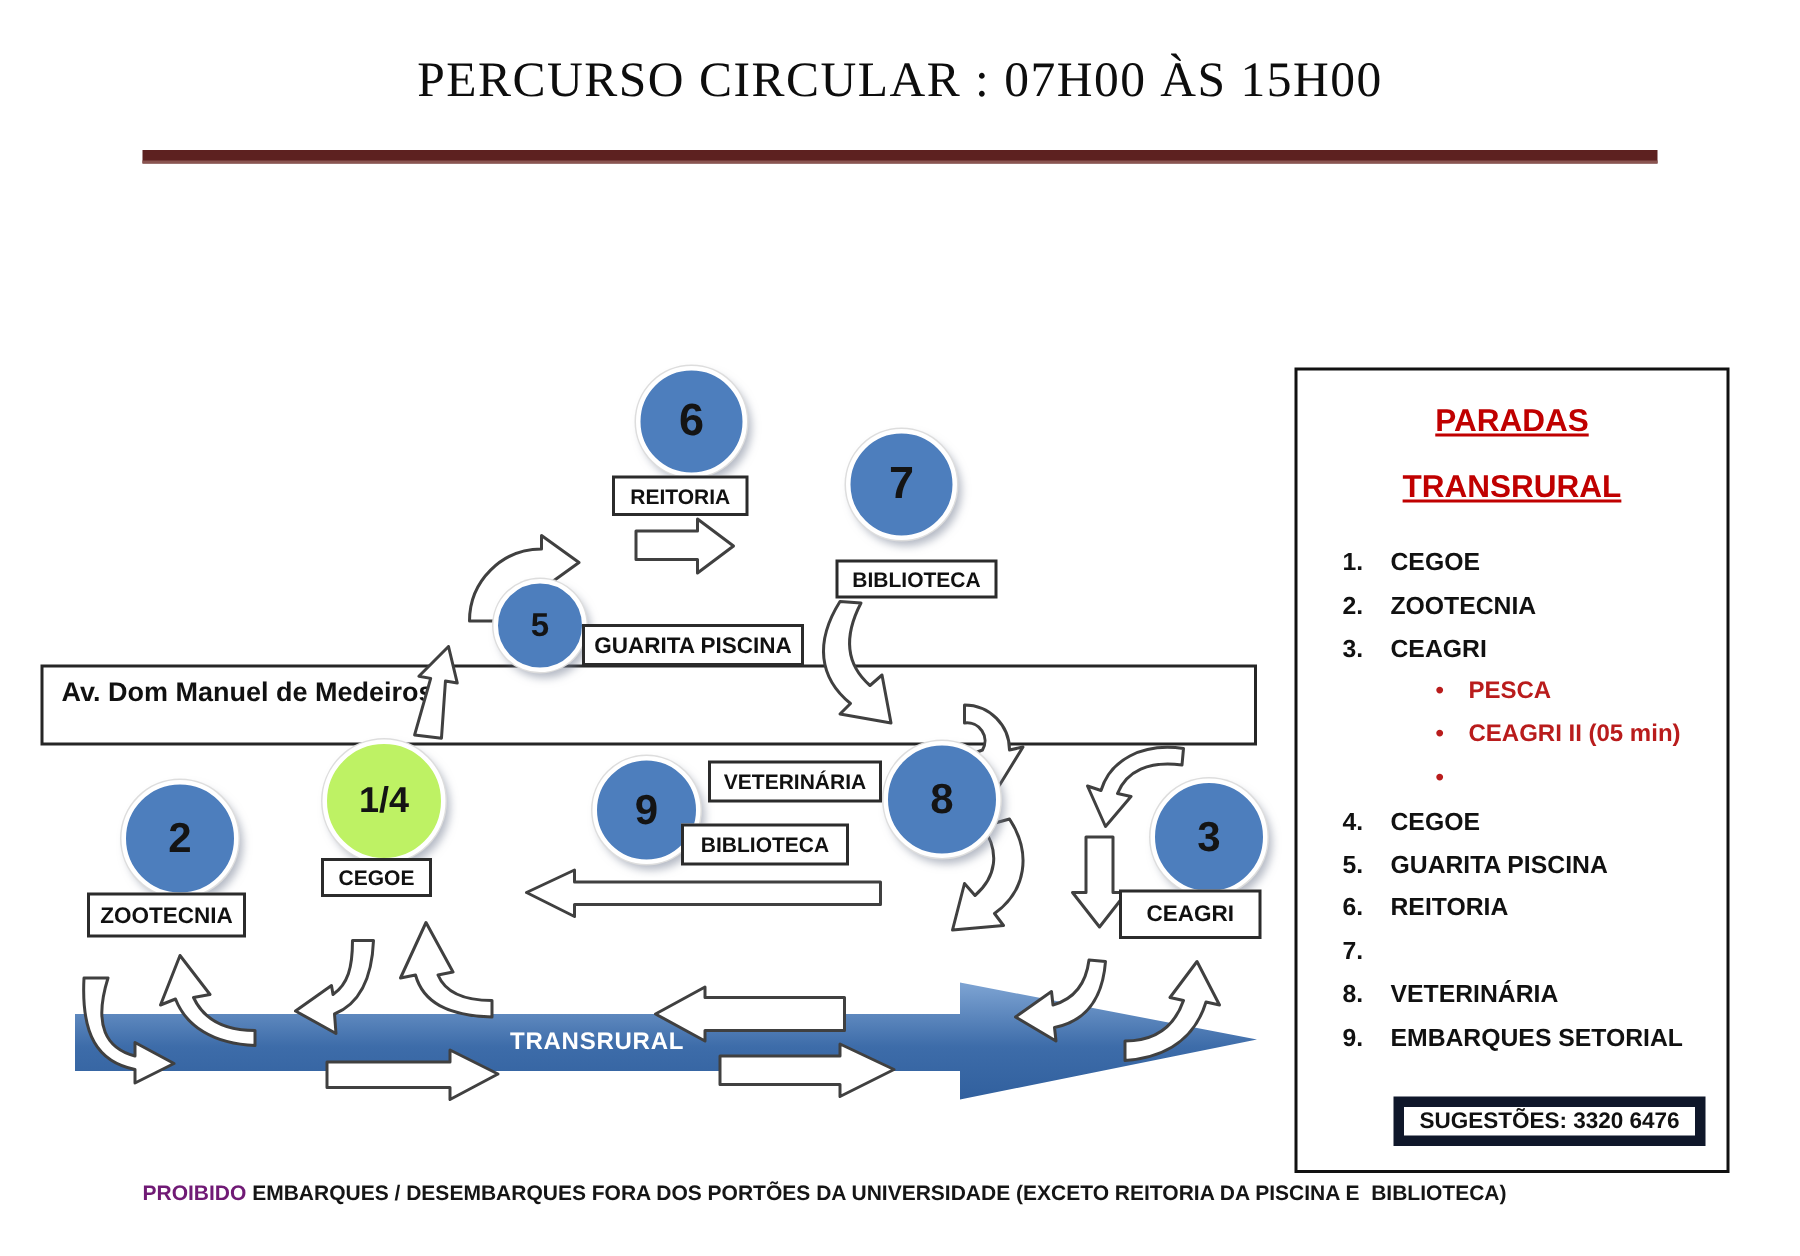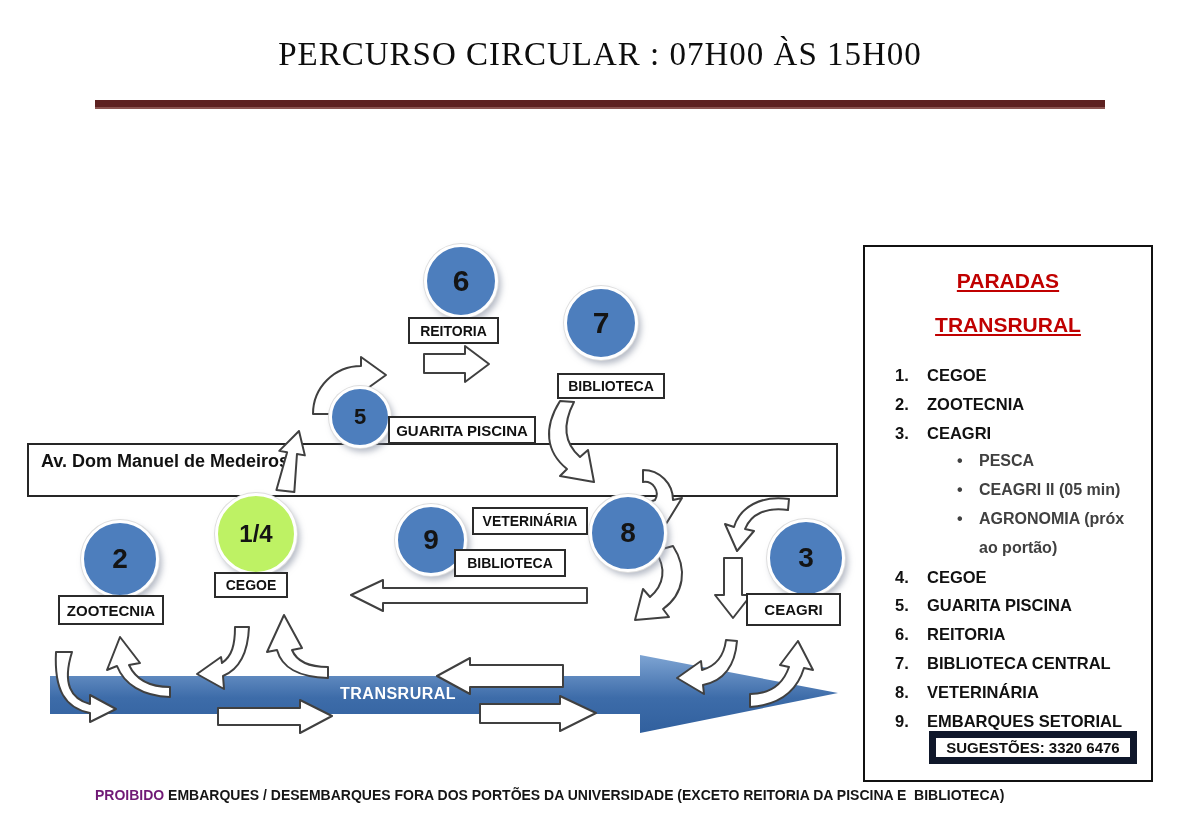--- a/index.html
+++ b/index.html
@@ -25,21 +25,21 @@
        display:flex;align-items:center;justify-content:center;
        font-weight:bold;color:#111;font-size:14px;z-index:3;white-space:nowrap;}
   
   .sidebar{position:absolute;left:863px;top:245px;width:290px;height:537px;
            background:#fff;border:2px solid #111;box-sizing:border-box;z-index:4;}
   .sb-title{margin-top:12px;text-align:center;font-size:21px;line-height:44px;
             font-weight:bold;color:#c00000;text-decoration:underline;}
   .sb-list{margin-top:14px;}
   .sb-row{display:flex;line-height:28.8px;font-size:16.5px;font-weight:bold;color:#111;}
   .sb-num{width:32px;margin-left:30px;flex:none;}
-  .sb-sub{display:flex;line-height:28.8px;font-size:16px;font-weight:bold;color:#404040;}
+  .sb-sub{display:flex;line-height:28.8px;font-size:16px;font-weight:bold;color:#b91c1c;}
   .sb-bullet{margin-left:92px;width:22px;flex:none;}
   .sb-bullet::before{content:"\2022";}
   .sb-sub .sb-sublabel{width:160px;}
   .sb-suggest{position:absolute;left:64px;top:484px;width:208px;height:33px;
               border:7px solid #0f172a;box-sizing:border-box;display:flex;align-items:center;
               justify-content:center;font-size:15px;font-weight:bold;color:#111;}
   
   .footer{position:absolute;left:95px;top:787px;font-size:14px;font-weight:bold;color:#151515;
           white-space:pre;}
   .footer .red{color:#701a75;}
@@ -129,37 +129,35 @@
       <div class="sb-sub">
           <span class="sb-bullet"></span>
           <span class="sb-sublabel">PESCA</span>
         </div>
       <div class="sb-sub">
           <span class="sb-bullet"></span>
           <span class="sb-sublabel">CEAGRI II (05 min)</span>
         </div>
       <div class="sb-sub">
           <span class="sb-bullet"></span>
-          <span class="sb-sublabel">AGRONOMIA (próx ao portão)</span>
         </div>
       <div class="sb-row">
           <span class="sb-num">4.</span>
           <span>CEGOE</span>
         </div>
       <div class="sb-row">
           <span class="sb-num">5.</span>
           <span>GUARITA PISCINA</span>
         </div>
       <div class="sb-row">
           <span class="sb-num">6.</span>
           <span>REITORIA</span>
         </div>
       <div class="sb-row">
           <span class="sb-num">7.</span>
-          <span>BIBLIOTECA CENTRAL</span>
         </div>
       <div class="sb-row">
           <span class="sb-num">8.</span>
           <span>VETERINÁRIA</span>
         </div>
       <div class="sb-row">
           <span class="sb-num">9.</span>
           <span>EMBARQUES SETORIAL</span>
         </div>
     </div>

